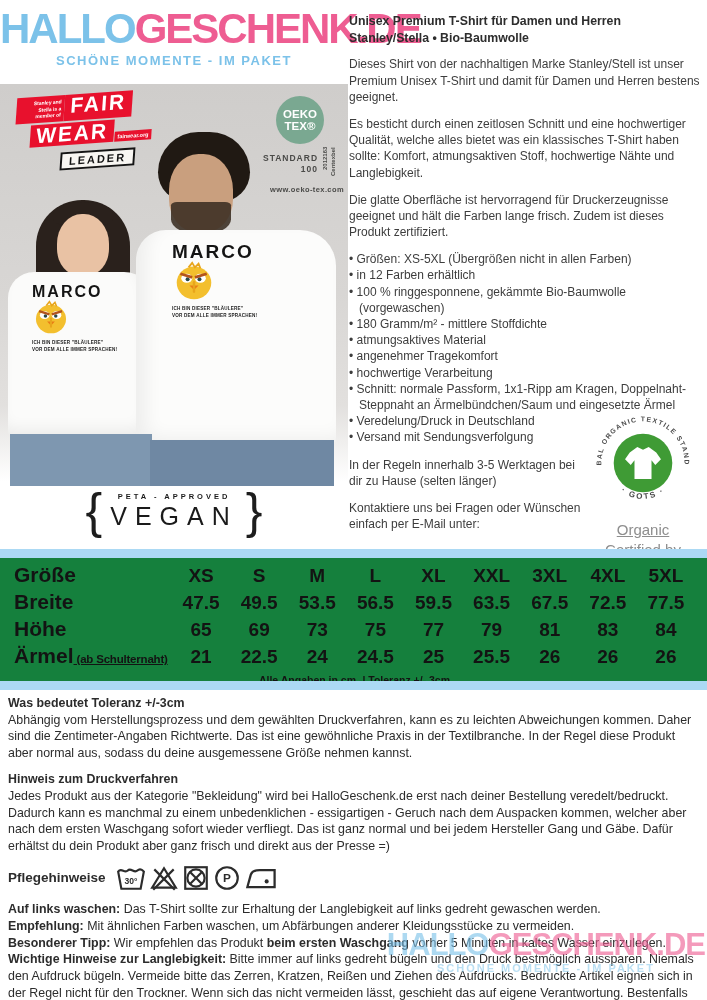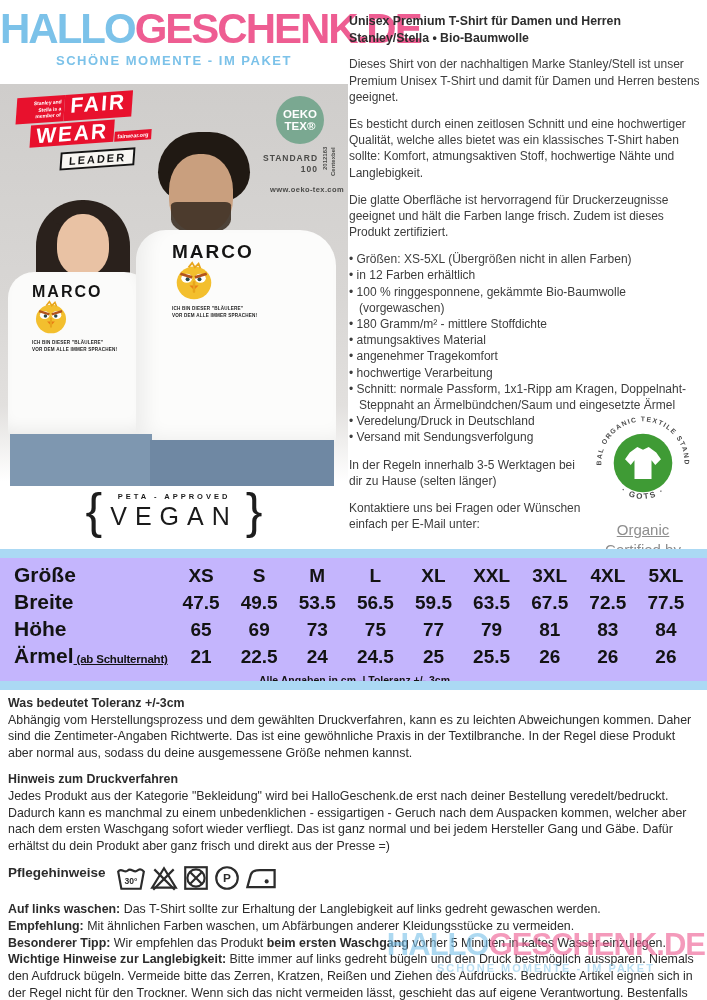--- a/index.html
+++ b/index.html
@@ -67,32 +67,32 @@
   .bullets { margin-bottom:11px; }
   .bullet { padding-left:10px; text-indent:-10px; }
   .r-narrow { width:238px; }
   .r-email { font-weight:800; color:#2d2d2d; font-size:12.8px; margin-top:13px; }
   .gots { position:absolute; right:2px; top:398px; width:116px; text-align:center; }
   .gots-caption { font-size:15px; color:#8e8e8e; line-height:1.3; margin-top:1px;text-decoration:underline; }
 
   
   .bar { position:absolute; left:0; width:707px; height:9px; background:#abd9f4; }
   .bar1 { top:549px; } .bar2 { top:681px; }
-  .sizes { position:absolute; left:0; top:558px; width:707px; height:123px; background:#c4b5fd; padding:5px 12px 0 14px; color:#131313; }
+  .sizes { position:absolute; left:0; top:558px; width:707px; height:123px; background:#15803d; padding:5px 12px 0 14px; color:#131313; }
   .sz-row { display:flex; align-items:baseline; height:27px; }
   .sz-label { width:158px; font-weight:800; font-size:21px; white-space:nowrap; }
   .sz-note { font-weight:700; font-size:11.5px; letter-spacing:-.2px;text-decoration:underline; }
   .sz-val { flex:1; text-align:center; font-weight:800; font-size:19px; }
   .sz-footer { text-align:center; font-weight:700; font-size:10.5px; margin-top:3px; }
 
   
   .bottom { position:absolute; left:8px; top:695px; width:692px; font-size:12.4px; line-height:1.34; color:#2c2c2c; }
   .b-head { font-weight:700; }
   .b-para { margin-bottom:10px; }
-  .pflege { display:flex; align-items:flex-start; gap:10px; margin:9px 0 9px; }
+  .pflege { display:flex; align-items:center; gap:10px; margin:9px 0 9px; }
   .pflege-label { font-weight:700; font-size:13.5px; }
   .care-line b { font-weight:700; }
   .care-icons { display:flex; align-items:center; gap:3px; }
 
   
   .watermark { position:absolute; right:2px; top:929px; text-align:center; opacity:.62; pointer-events:none; }
   .wm-main { font-size:31px; font-weight:800; letter-spacing:-1px; line-height:1; }
   .wm-sub { font-size:11px; font-weight:700; color:#7cc2e9; letter-spacing:2px; margin-top:2px; opacity:.85; }
 </style>
 </head>

